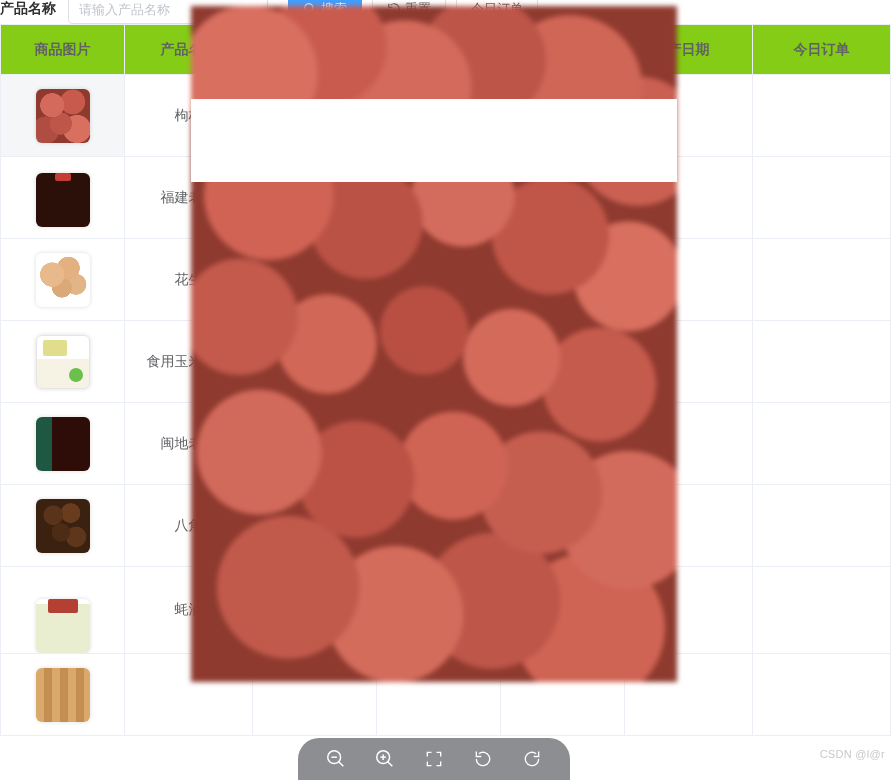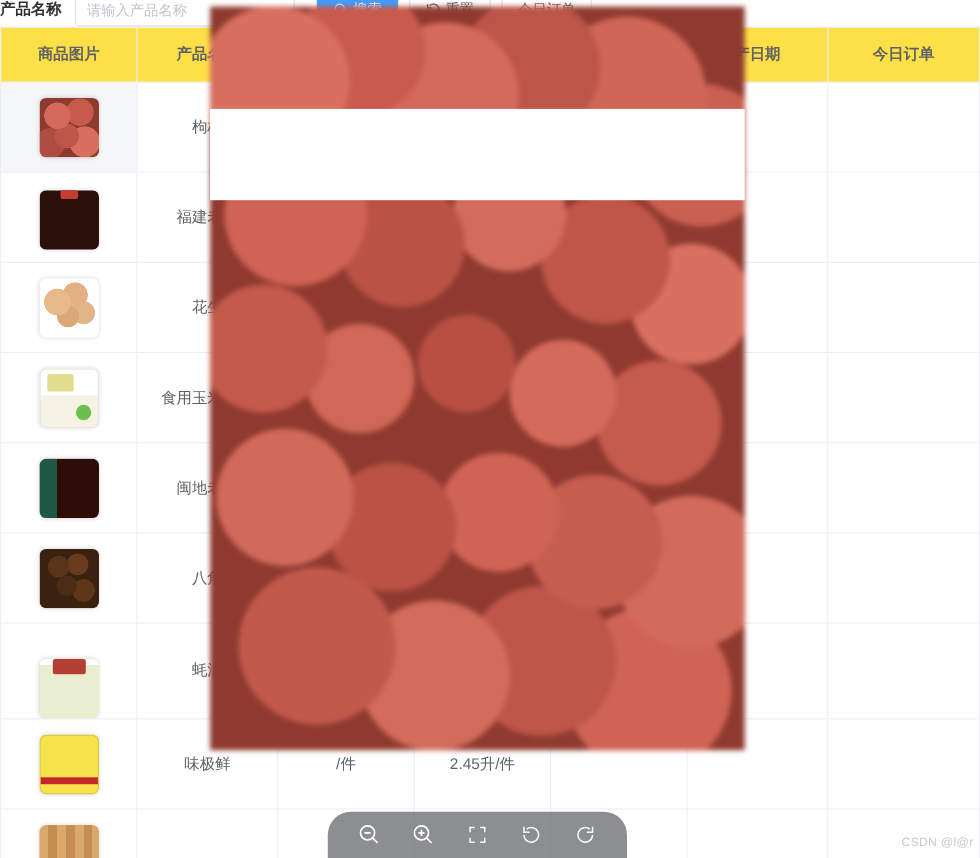--- a/index.html
+++ b/index.html
@@ -8,21 +8,21 @@
     .search-bar { display: flex; align-items: center; height: 24px; padding: 0 0 6px 0; }
     .search-label { font-weight: 600; font-size: 14px; color: #303133; margin-right: 12px; }
     .search-input { width: 200px; height: 30px; border: 1px solid #dcdfe6; border-radius: 4px; padding: 0 10px; font-size: 13px; color: #606266; }
     .search-input::placeholder { color: #c0c4cc; }
     .sb-actions { display: flex; gap: 10px; margin-left: 20px; }
     .btn { height: 30px; padding: 0 14px; border-radius: 4px; border: 1px solid #dcdfe6; background: #fff; color: #606266; display: inline-flex; align-items: center; gap: 4px; cursor: pointer; font-size: 13px; }
     .btn.primary { background: #409eff; border-color: #409eff; color: #fff; }
 
     .table { width: 100%; border-collapse: collapse; table-layout: fixed; }
     .table th, .table td { border: 1px solid #ebeef5; text-align: center; padding: 0; height: 82px; font-size: 14px; color: #606266; }
-    .table th { background: #fde047; color: #606266; font-weight: 600; height: 50px; }
+    .table th { background: #84cc16; color: #606266; font-weight: 600; height: 50px; }
     .table td:first-child, .table th:first-child { width: 124px; }
     .thumb-cell { background: #fff; }
     .thumb-cell.selected { background: #f5f6f8; }
     .thumb { width: 54px; height: 54px; border-radius: 6px; box-shadow: 0 0 4px rgba(0,0,0,0.14); margin: 0 auto; display: block; }
 
     
     .t-gouqi { background: radial-gradient(circle at 30% 30%, #d46a5b 0 22%, transparent 23%), radial-gradient(circle at 68% 24%, #c85a4d 0 22%, transparent 23%), radial-gradient(circle at 46% 64%, #be564a 0 24%, transparent 25%), radial-gradient(circle at 76% 74%, #d86f5f 0 24%, transparent 25%), radial-gradient(circle at 18% 76%, #b04d42 0 22%, transparent 23%), #8f3a2f; }
     .t-wine { background: radial-gradient(ellipse 50% 64% at 50% 62%, #2b1009 0 100%), linear-gradient(#fff, #fff); }
     .t-wine::after{content:"";display:block;width:16px;height:8px;margin:4px auto 0;background:#c43c32;border-radius:2px;}
     .t-peanut { background: radial-gradient(circle at 30% 40%, #e7b98b 0 24%, transparent 25%), radial-gradient(circle at 60% 28%, #e2b081 0 22%, transparent 23%), radial-gradient(circle at 48% 64%, #dba977 0 22%, transparent 23%), radial-gradient(circle at 74% 58%, #e1b587 0 20%, transparent 21%), #fff; }
@@ -66,21 +66,21 @@
        radial-gradient(circle at 82% 92%, #d06454 0 10%, transparent 10.4%),
        #8f3a2f;
        filter: blur(2.4px);
     }
     .viewer-band { position:absolute; left:0; top:99px; width:486px; height:83px; background:#fff; }
 
     .viewer-toolbar { position: absolute; left: 50%; transform: translateX(-50%); bottom: 0; width: 272px; height: 42px; background: rgba(96,98,102,0.72); border-radius: 21px 21px 0 0; display: flex; align-items: center; justify-content: space-around; padding: 0 14px; pointer-events: auto; }
     .vt-icon { width: 22px; height: 22px; display:flex; align-items:center; justify-content:center; cursor:pointer; }
     .vt-icon svg { stroke:#fff; fill:none; stroke-width:1.6; }
 
-    .watermark { position:absolute; right:6px; bottom:8px; font-size:11px; color:#c9c9c9; letter-spacing:.3px;}
+    .watermark { position:absolute; right:6px; bottom:20px; font-size:11px; color:#c9c9c9; letter-spacing:.3px;}
   </style>
 </head>
 <body>
 
 <div class="search-bar">
   <span class="search-label">产品名称</span>
   <input class="search-input" placeholder="请输入产品名称" style="">
   <div class="sb-actions">
     <button class="btn primary">
       <svg width="14" height="14" viewBox="0 0 24 24" fill="none" stroke="#fff" stroke-width="2">
@@ -196,31 +196,20 @@
         </td>
         <td>蚝油</td>
         <td>件</td>
         <td>7千克/件</td>
         <td></td>
         <td></td>
         <td></td>
       </tr>
       <tr>
         <td class="thumb-cell">
-          <div class="thumb t-weijixian"></div>
-        </td>
-        <td>味极鲜</td>
-        <td>/件</td>
-        <td>2.45升/件</td>
-        <td></td>
-        <td></td>
-        <td></td>
-      </tr>
-      <tr>
-        <td class="thumb-cell">
           <div class="thumb t-last"></div>
         </td>
         <td></td>
         <td></td>
         <td></td>
         <td></td>
         <td></td>
         <td></td>
       </tr>
     </tbody>

